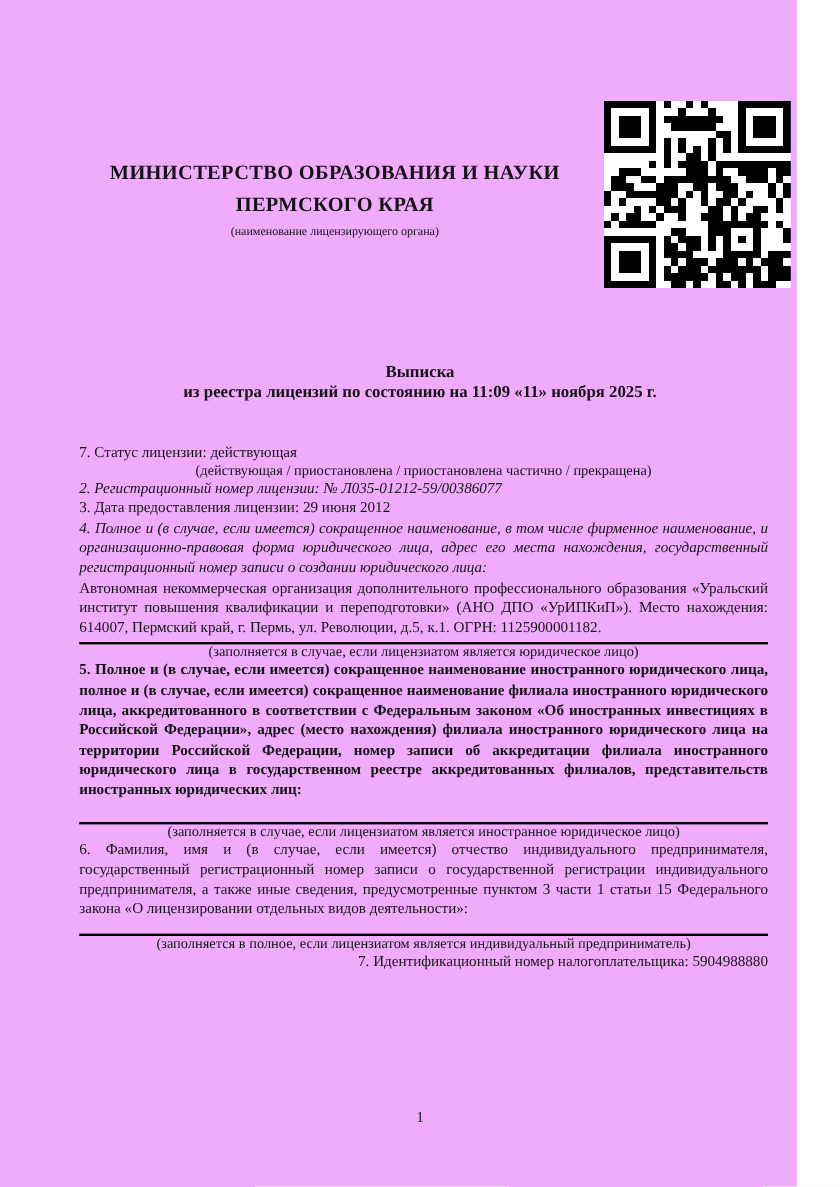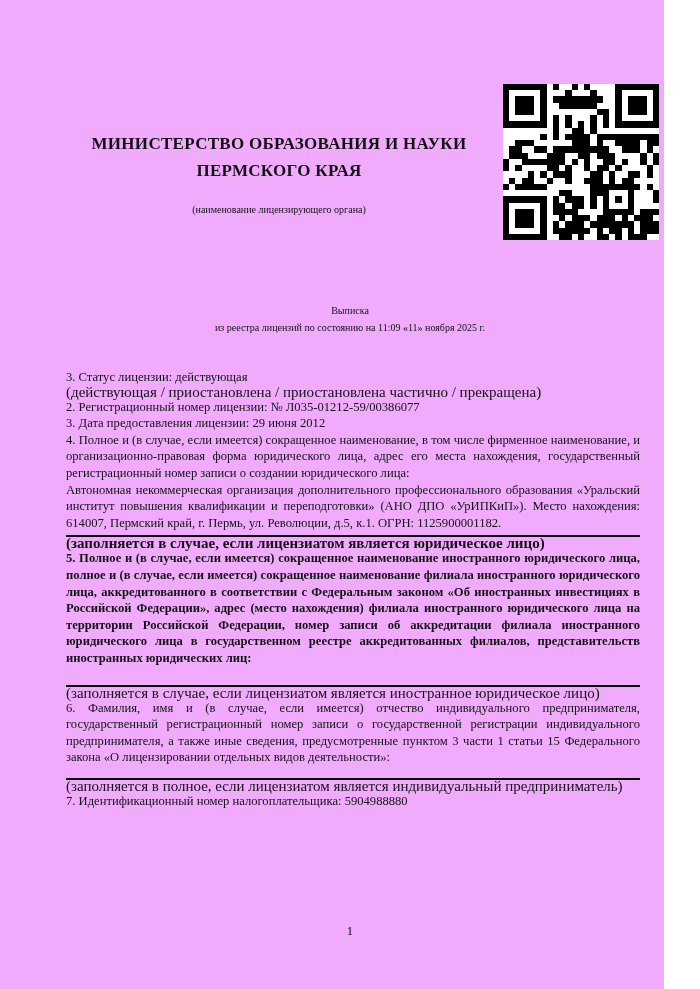--- a/index.html
+++ b/index.html
@@ -3,48 +3,48 @@
 <meta charset="utf-8">
 <style>
   html, body { margin:0; padding:0; background:#ffffff; }
   .page {
     position:relative; width:664px; height:989px; background:#f0abfc;
     font-family:"Liberation Serif", serif; color:#131313; overflow:hidden;
   }
   .header-block { position:absolute; left:67px; top:130px; width:424px; text-align:center; }
   .ministry-name { font-weight:bold; font-size:17px; line-height:27px; letter-spacing:0.3px; }
   .ministry-name span { display:block; }
-  .ministry-caption { font-size:10px; line-height:13px; margin-top:19px; }
+  .ministry-caption { font-size:10px; line-height:13px; margin-top:3px; }
 
   .qr-wrap { position:absolute; left:503px; top:84px; width:156px; height:156px; }
   .qr-wrap svg { display:block; }
 
   .title-block { position:absolute; left:63px; top:302px; width:574px; text-align:center;
-                 font-size:10px; line-height:17px; }
+                 font-size:14px; line-height:17px;font-weight:bold; }
 
   .content { position:absolute; left:66px; top:369px; width:574px;
              font-size:12.6px; line-height:16.6px; }
   .content p { margin:0; }
   .just { text-align:justify; }
-  .note { font-size:15px; line-height:13px; }
+  .note { font-size:12px; line-height:13px; text-align:center; }
   .rule { border:none; border-top:2px solid #000; margin:0; }
 
   .m-note  { margin-top:2px; }
-  .m-item2 { margin-top:19px; }
+  .m-item2 { margin-top:19px;font-style:italic; }
   .m-item3 { margin-top:19px;font-family:Liberation Serif, serif; }
-  .m-item4 { margin-top:13px; }
+  .m-item4 { margin-top:13px;font-style:italic; }
   .m-hr1   { margin-top:4px; }
-  .m-note1 { margin-top:1px;font-weight:bold; }
+  .m-note1 { margin-top:1px; }
   .m-item5 { margin-top:17px;font-weight:bold; }
   .m-hr2   { margin-top:18px; }
   .m-note2 { margin-top:1px; }
   .m-item6 { margin-top:17px; }
   .m-hr3   { margin-top:12px; }
   .m-note3 { margin-top:1px; }
-  .m-item7 { margin-top:22px; }
+  .m-item7 { margin-top:22px;text-align:right; }
 
   .page-number { position:absolute; left:0; top:924px; width:700px; text-align:center;
                  font-size:12.6px; }
 </style>
 </head>
 <body>
 
 <div class="page">
 
   <div class="header-block">
@@ -396,21 +396,21 @@
         <rect x="137.28" y="149.76" width="6.24" height="6.24" fill="#000000"></rect>
       </svg>
   </div>
 
   <div class="title-block">
     <div>Выписка</div>
     <div>из реестра лицензий по состоянию на 11:09 «11» ноября 2025 г.</div>
   </div>
 
   <div class="content">
-    <p>3. Статус лицензии: действующая</p>
+    <p>7. Статус лицензии: действующая</p>
     <p class="note m-note">(действующая / приостановлена / приостановлена частично / прекращена)</p>
 
     <p class="m-item2">2. Регистрационный номер лицензии: № Л035-01212-59/00386077</p>
 
     <p class="m-item3">3. Дата предоставления лицензии: 29 июня 2012</p>
 
     <p class="just m-item4">4. Полное и (в случае, если имеется) сокращенное наименование, в том числе фирменное наименование, и организационно-правовая форма юридического лица, адрес его места нахождения, государственный регистрационный номер записи о создании юридического лица:</p>
     <p class="just">Автономная некоммерческая организация дополнительного профессионального образования «Уральский институт повышения квалификации и переподготовки» (АНО ДПО «УрИПКиП»). Место нахождения: 614007, Пермский край, г. Пермь, ул. Революции, д.5, к.1. ОГРН: 1125900001182.</p>
     <hr class="rule m-hr1">
     <p class="note m-note1">(заполняется в случае, если лицензиатом является юридическое лицо)</p>

